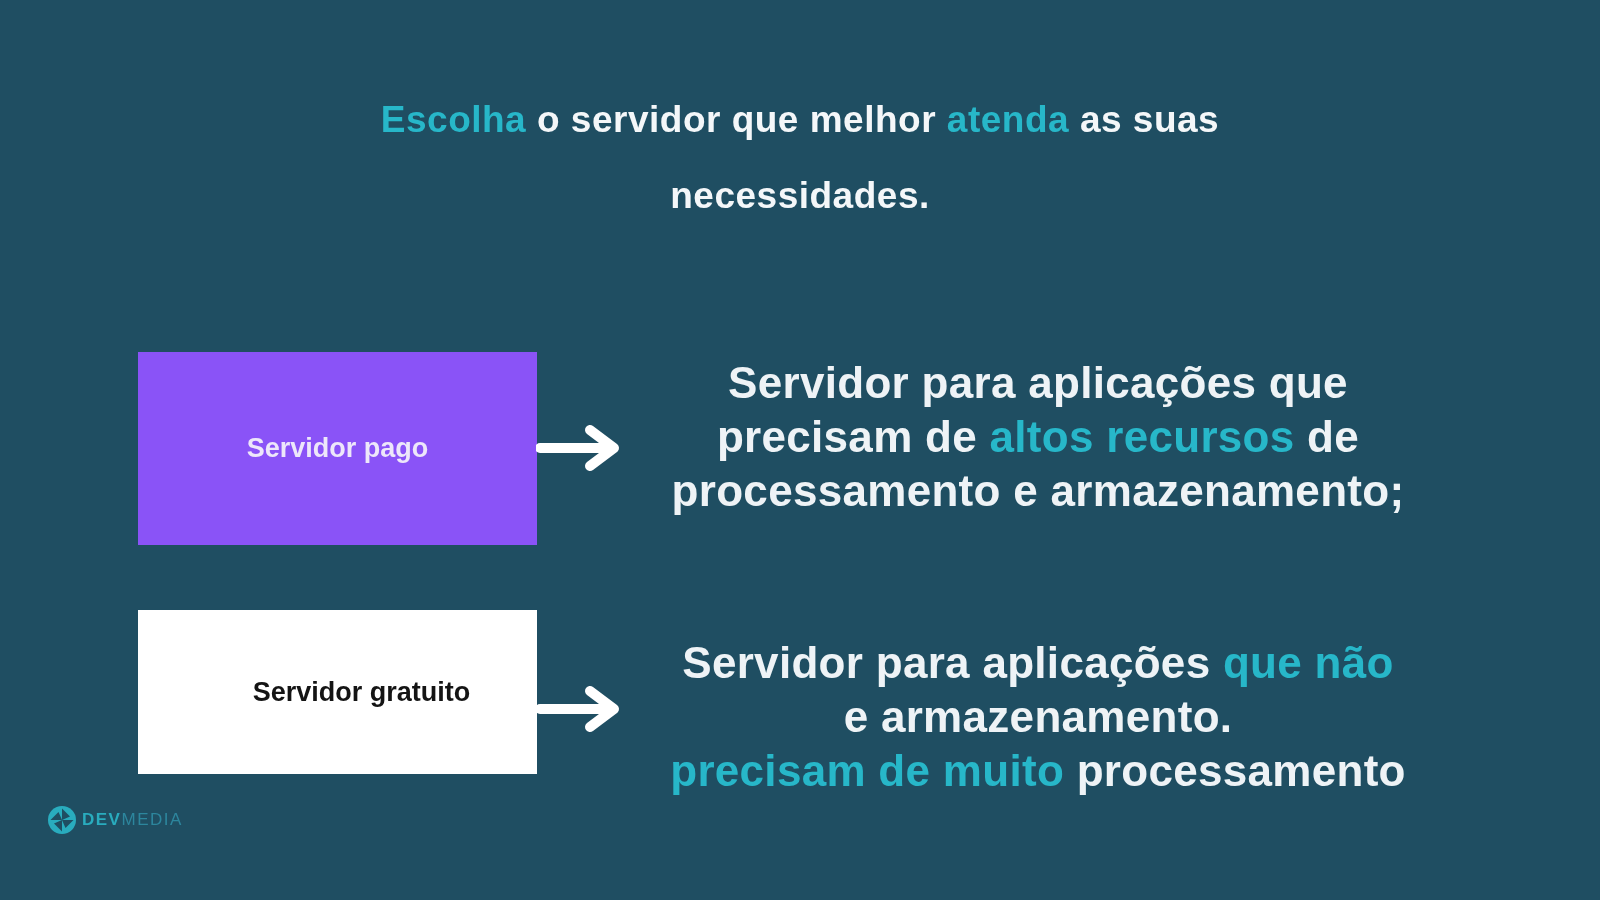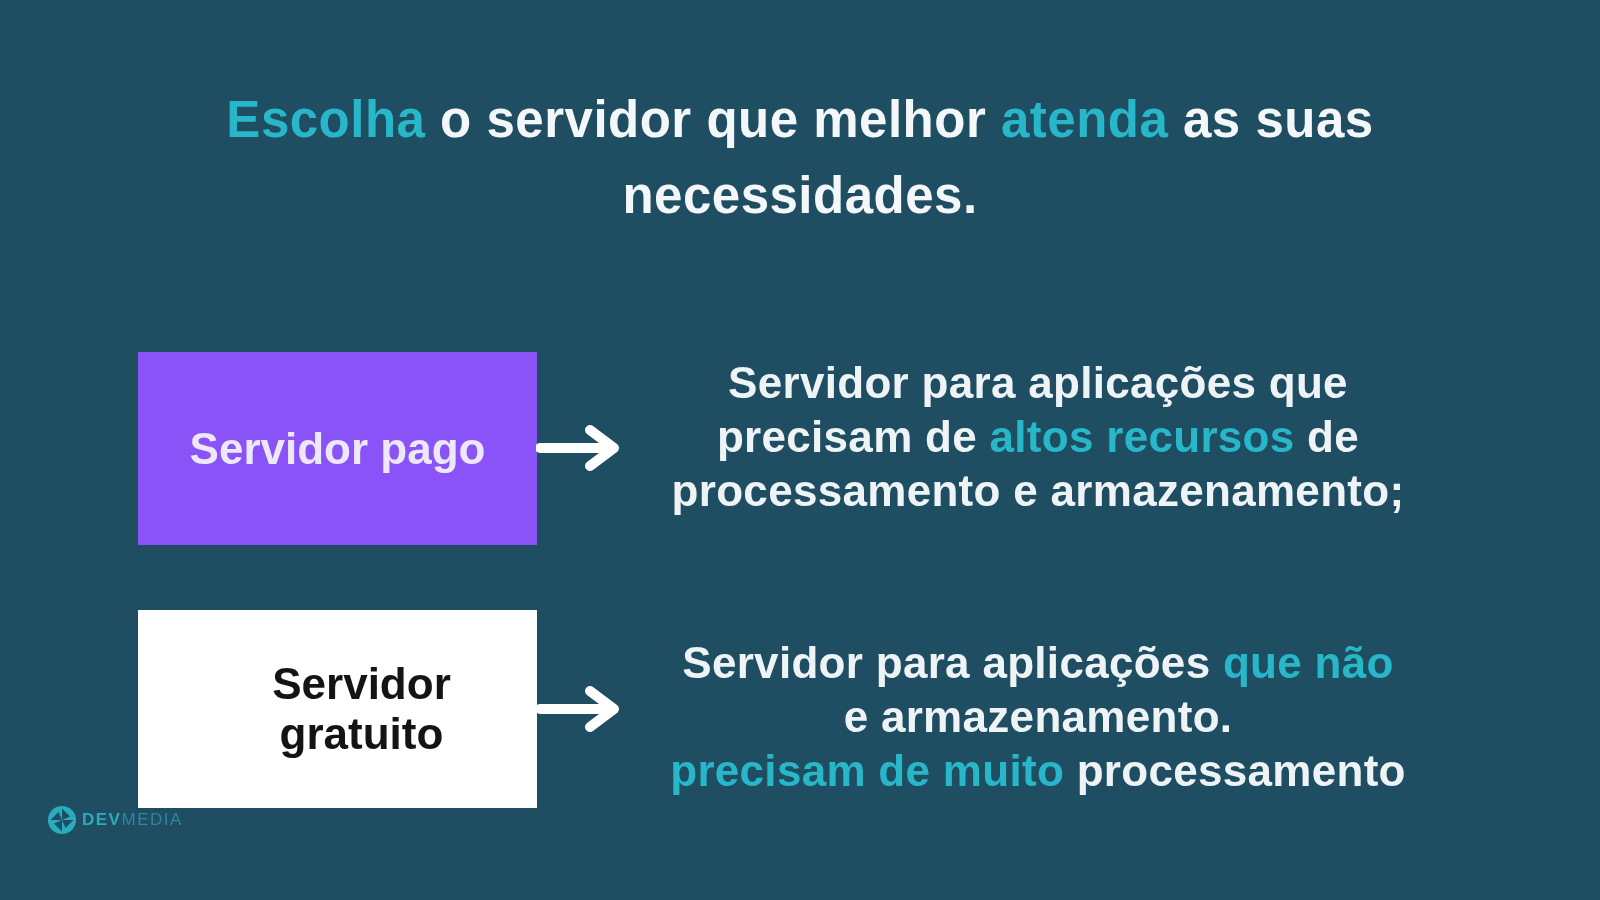--- a/index.html
+++ b/index.html
@@ -21,45 +21,45 @@
   .slide{
     position:relative;
     width:1600px;height:900px;
     background:var(--bg);
     overflow:hidden;
   }
   .title{
     position:absolute;
     top:82px;left:0;right:0;
     text-align:center;
-    font-size:51px;
+    font-size:37px;
     font-weight:700;
     line-height:76px;
     color:var(--title-text);
     letter-spacing:0.5px;
   }
   .accent{color:var(--accent);}
   .label-box{
     position:absolute;
     left:138px;
     width:399px;
     display:flex;
     align-items:center;
     justify-content:center;
-    font-size:44px;
+    font-size:27px;
     font-weight:700;
     text-align:center;
   }
   .box-paid{
     top:352px;height:193px;
     background:var(--purple);
     color:var(--purple-box-text);
   }
   .box-free{
-    top:610px;height:198px;
+    top:610px;height:164px;
     background:var(--white-box);
     color:var(--white-box-text);
     padding-left:48px;
   }
   .arrow{
     position:absolute;
     left:536px;
     width:96px;height:60px;
   }
   .arrow-1{top:418px;}

